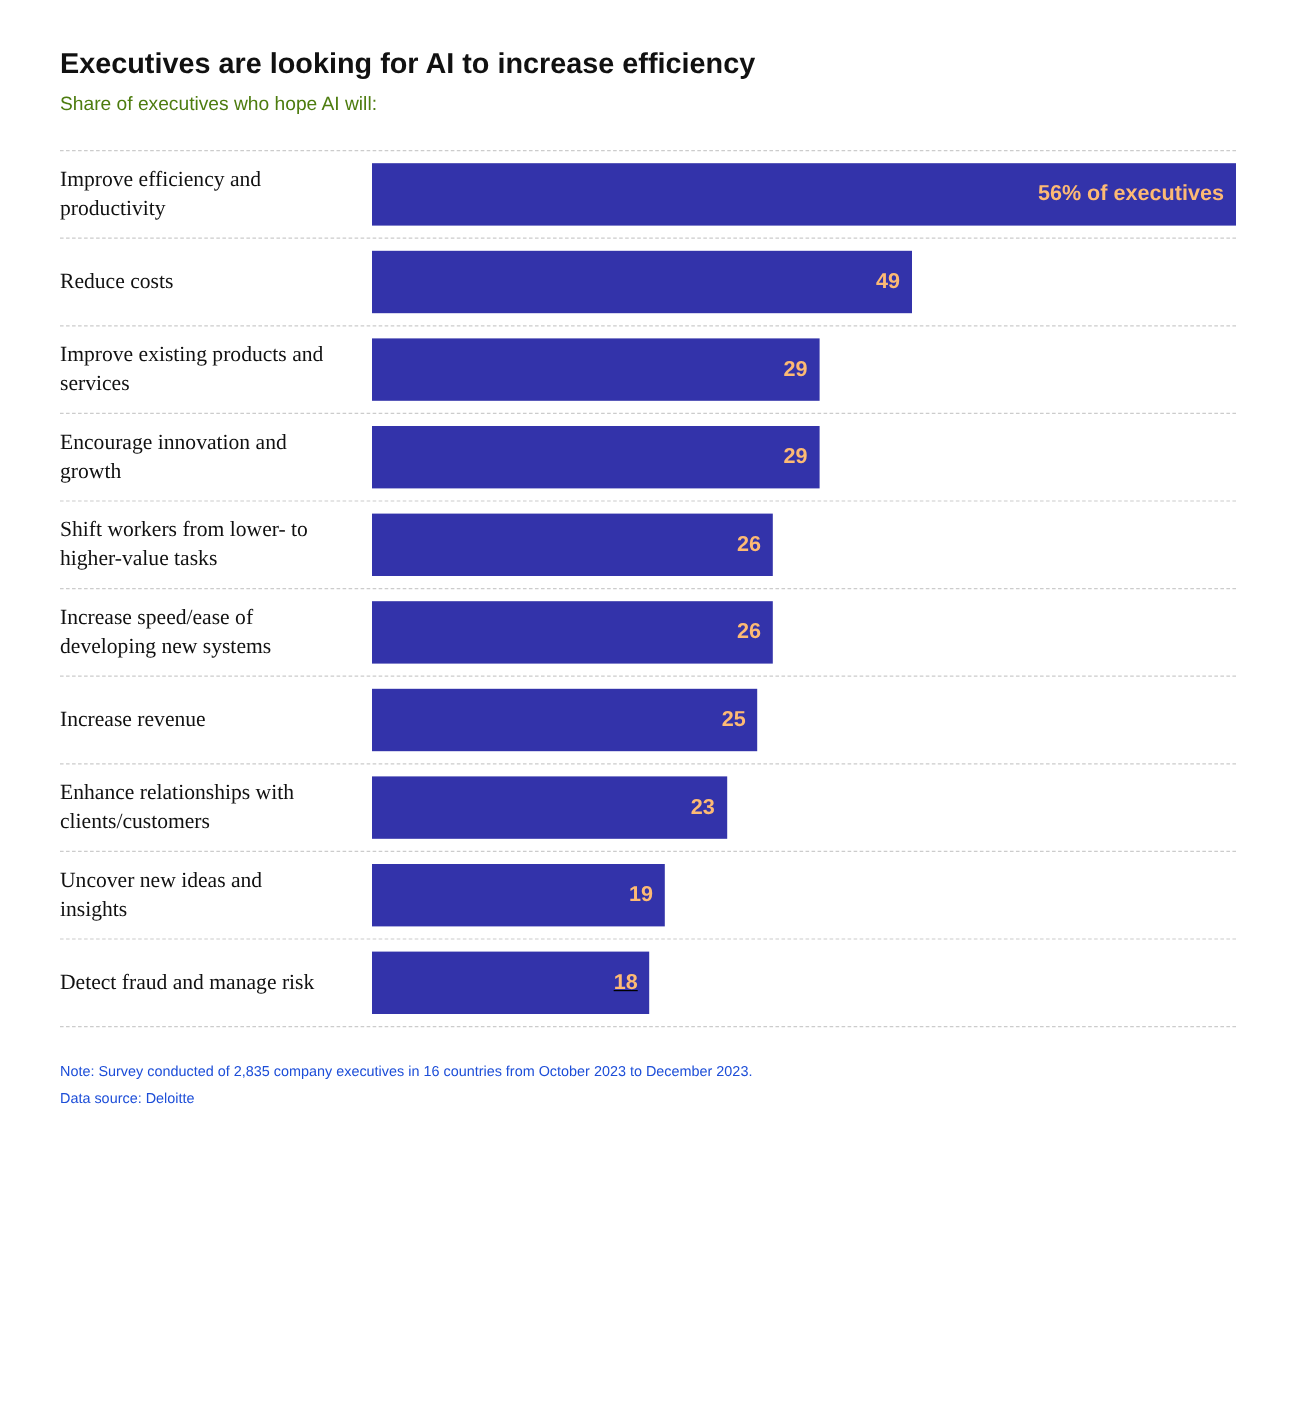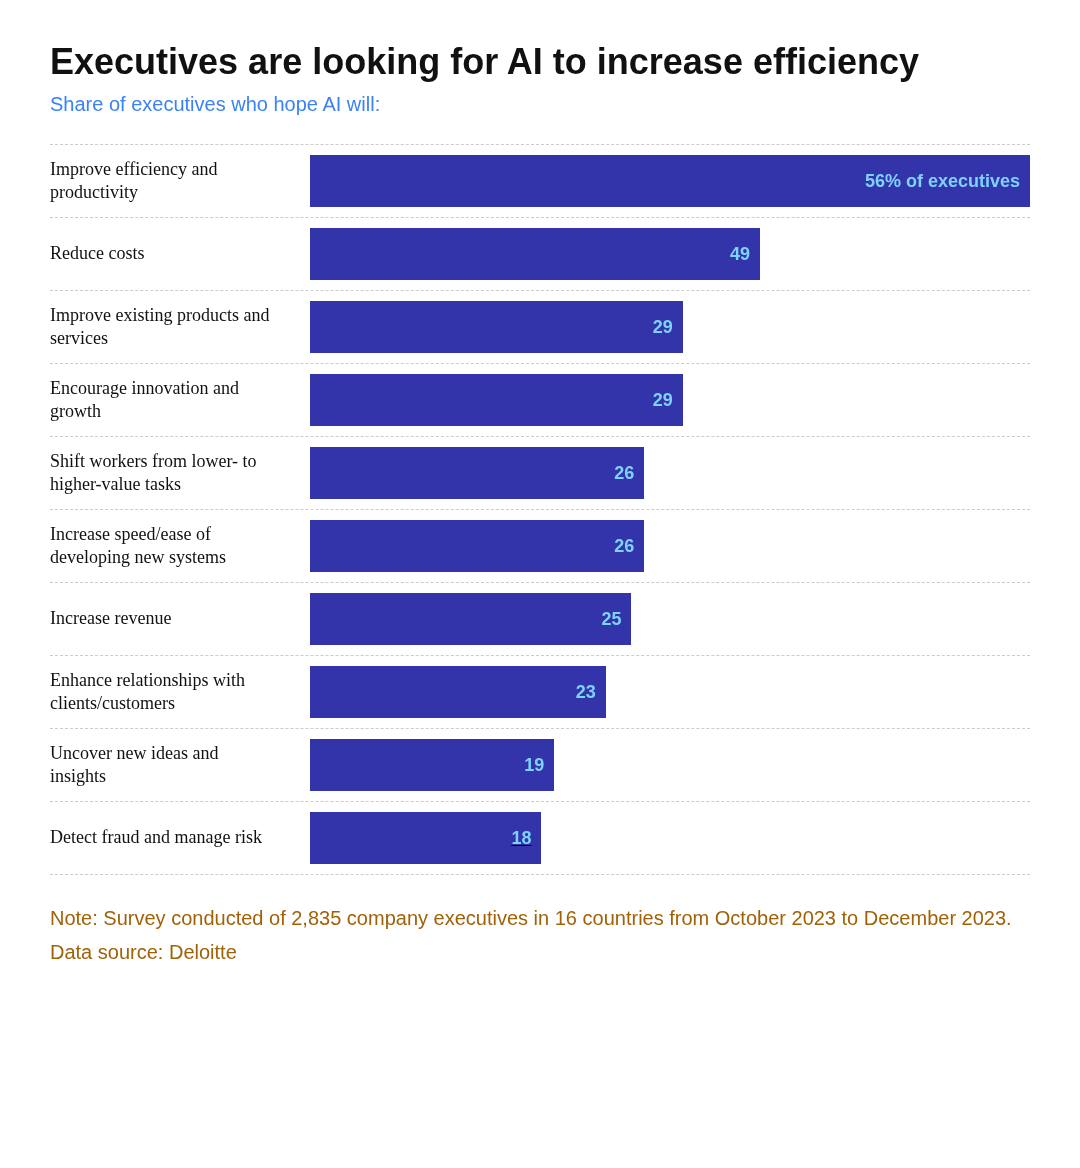--- a/index.html
+++ b/index.html
@@ -4,30 +4,30 @@
   <style>
     * { box-sizing: border-box; margin: 0; padding: 0; }
     body {
       font-family: 'Georgia', 'Times New Roman', serif;
       background: #ffffff;
       width: 1080px;
       min-height: 1168px;
       padding: 40px 50px 40px 50px;
     }
     .chart-title {
-      font-size: 36px;
+      font-size: 24px;
       font-weight: 800;
       color: #111111;
       line-height: 1.2;
       margin-bottom: 10px;
       font-family: Arial, sans-serif;
     }
     .chart-subtitle {
-      font-size: 20px;
-      color: #3b82f6;
+      font-size: 16px;
+      color: #4d7c0f;
       margin-bottom: 28px;
       font-family: Arial, sans-serif;
       font-weight: 400;
     }
     .chart-container {
       width: 100%;
     }
     .bar-row {
       display: flex;
       align-items: center;
@@ -60,30 +60,30 @@
       display: flex;
       align-items: center;
       justify-content: flex-end;
       padding-right: 10px;
       position: relative;
     }
     .bar-fill.first-bar {
       background-color: #3333aa;
     }
     .bar-value {
-      color: #7dd3fc;
+      color: #fdba74;
       font-size: 18px;
       font-weight: 700;
       font-family: Arial, sans-serif;
       white-space: nowrap;
     }
     .footnote {
       margin-top: 28px;
-      font-size: 20px;
-      color: #a16207;
+      font-size: 12px;
+      color: #1d4ed8;
       font-family: Arial, sans-serif;
       line-height: 1.5;
     }
     .footnote p {
       margin-bottom: 4px;
     }
   </style>
 </head>
 <body>
 

